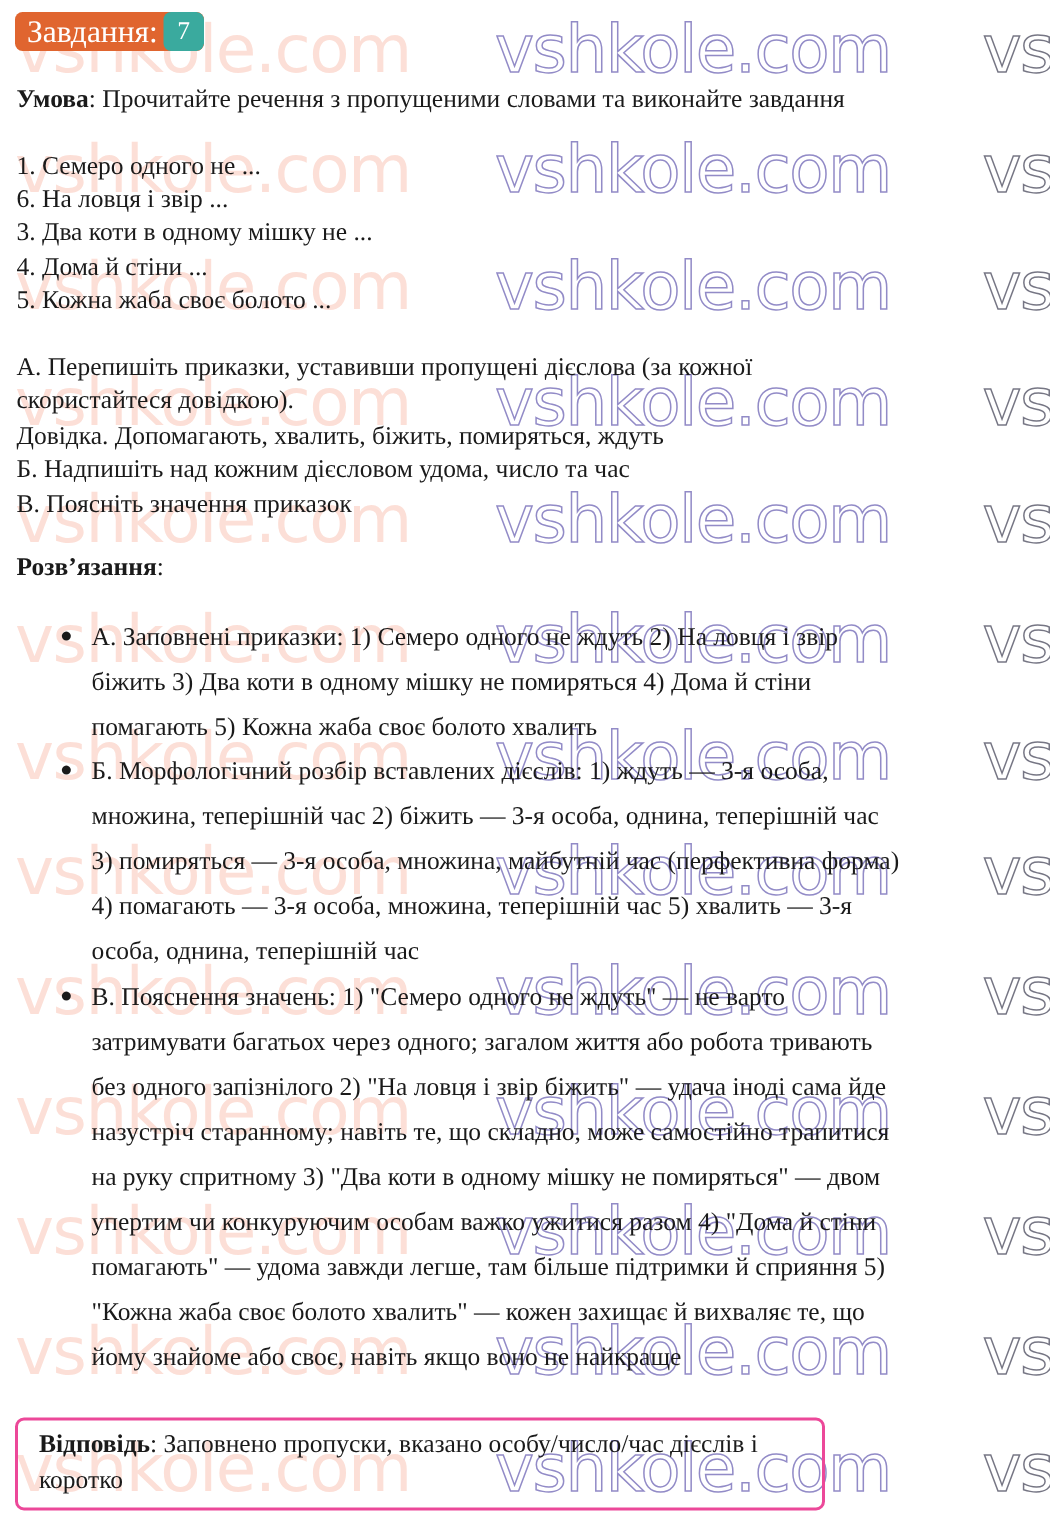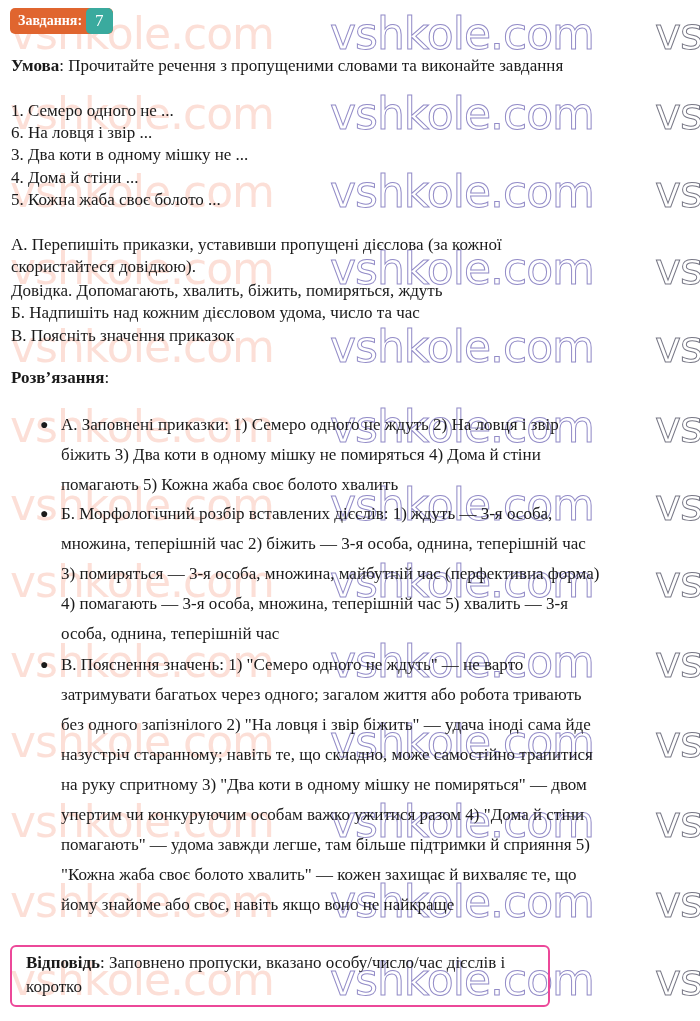--- a/index.html
+++ b/index.html
@@ -55,24 +55,23 @@
       top: 8px;
       height: 26px;
       display: flex;
       align-items: stretch;
       border-radius: 5px;
       overflow: hidden;
       background: #e0652f;
     }
     .badge-label {
       color: #ffffff;
-      font-size: 14px;
+      font-size: 21px;
       line-height: 26px;
       padding: 0 4px 0 8px;
-      font-weight: bold;
     }
     .badge-number {
       background: #3aaa9e;
       color: #ffffff;
       font-size: 17px;
       line-height: 26px;
       padding: 0 9px;
       border-radius: 5px;
     }
 

